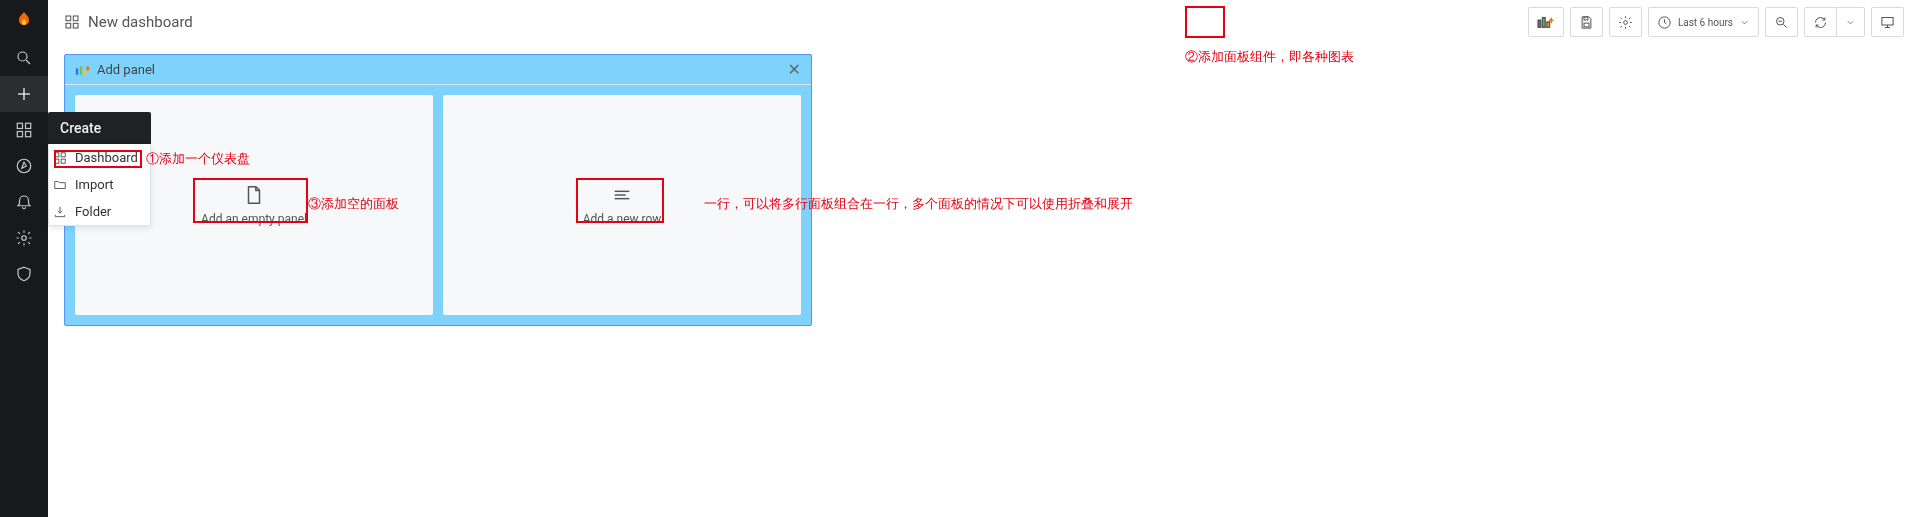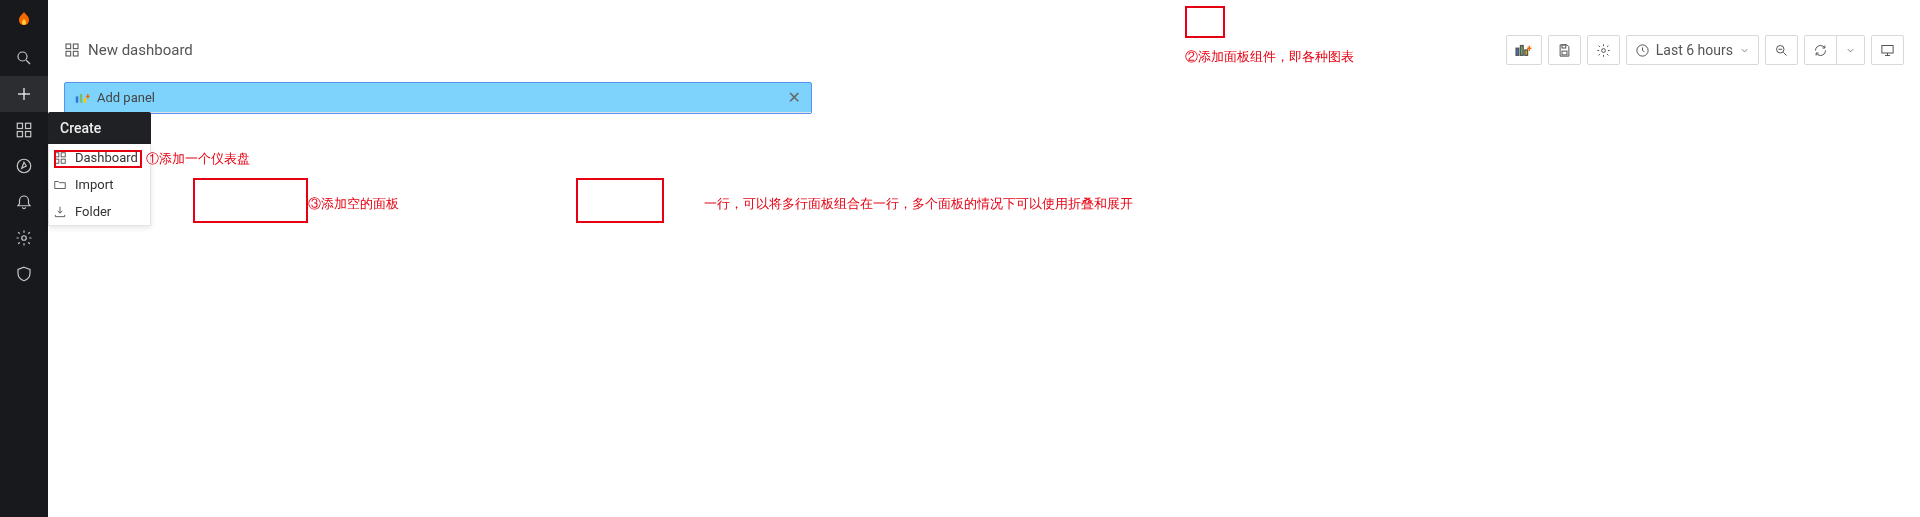--- a/index.html
+++ b/index.html
@@ -77,21 +77,20 @@
     .page {
       position: absolute;
       left: 48px; top: 0; right: 0; height: 100%;
     }
     .header {
       height: 44px;
       display: flex;
       align-items: center;
       padding: 0 16px;
       border-bottom: none;
-      margin-top: 28px;
     }
     .title-group {
       display: flex;
       align-items: center;
       gap: 8px;
       color: #555;
       font-size: 15px;
     }
     .title-group svg { width: 16px; height: 16px; stroke: #555; fill: none; stroke-width: 1.6; }
     .header-right {
@@ -110,21 +109,21 @@
       justify-content: center;
       padding: 0 8px;
       cursor: pointer;
       color: #555;
     }
     .tb svg { width: 15px; height: 15px; stroke: #555; fill: none; stroke-width: 1.6; }
     .tb-group { display: flex; }
     .tb-group .tb { border-radius: 0; }
     .tb-group .tb:first-child { border-radius: 2px 0 0 2px; }
     .tb-group .tb:last-child { border-radius: 0 2px 2px 0; border-left: none; }
-    .tb.time { gap: 6px; font-size: 14px; }
+    .tb.time { gap: 6px; font-size: 10px; }
 
     
     .ap {
       margin: 10px 16px;
       width: 748px;
       border: 1px solid #5794f2;
       border-radius: 2px;
       background: #7dd3fc;
     }
     .aph {
@@ -335,20 +334,37 @@
       <svg class="bars-icon" viewBox="0 0 20 16">
         <rect x="1" y="6" width="3" height="8"></rect>
           <rect x="6" y="3" width="3" height="11"></rect>
           <rect x="11" y="8" width="3" height="6"></rect>
         <line x1="16" y1="3" x2="16" y2="9" stroke="#f46800" stroke-width="1.6"></line>
           <line x1="13.5" y1="6" x2="18.5" y2="6" stroke="#f46800" stroke-width="1.6"></line>
       </svg>
       <span>Add panel</span>
       <span class="close">✕</span>
     </div>
+    <div class="apb">
+      <div class="tile">
+        <svg viewBox="0 0 24 24">
+            <path d="M6 3h8l4 4v14H6z"></path>
+            <path d="M14 3v4h4"></path>
+          </svg>
+        <span>Add an empty panel</span>
+      </div>
+      <div class="tile">
+        <svg viewBox="0 0 24 24">
+            <line x1="4" y1="8" x2="20" y2="8"></line>
+            <line x1="4" y1="12" x2="16" y2="12"></line>
+            <line x1="4" y1="16" x2="20" y2="16"></line>
+          </svg>
+        <span>Add a new row</span>
+      </div>
+    </div>
   </div>
 </div>
 
 <div class="rb" style="left:54px; top:150px; width:88px; height:18px"></div>
 <div class="ra" style="left:146px; top:150px">①添加一个仪表盘</div>
 
 <div class="rb" style="left:1185px; top:6px; width:40px; height:32px"></div>
 <div class="ra" style="left:1185px; top:48px">②添加面板组件，即各种图表</div>
 
 <div class="rb" style="left:193px; top:178px; width:115px; height:45px"></div>

